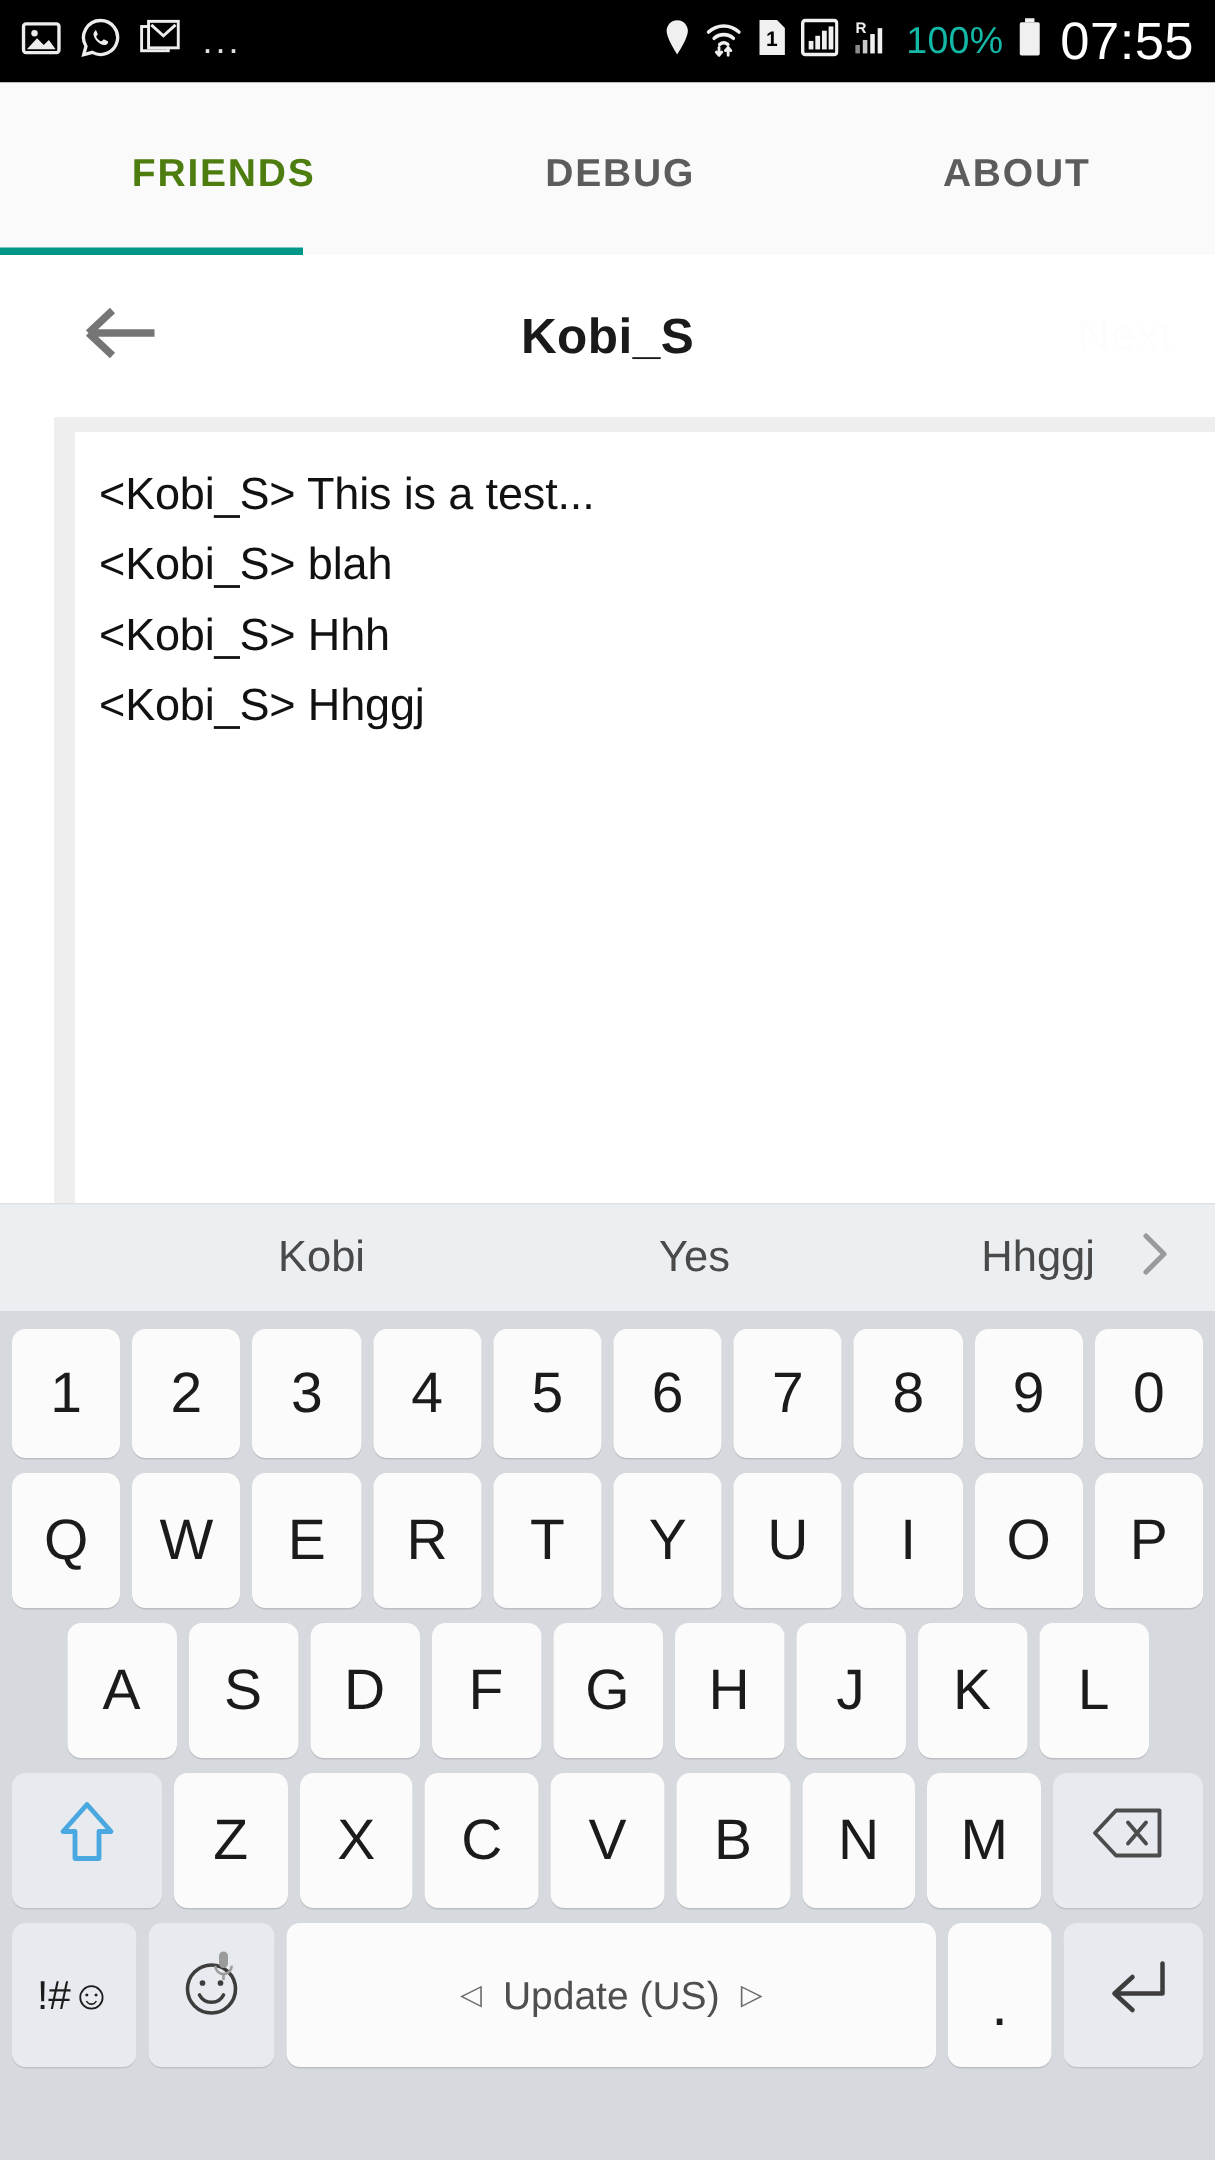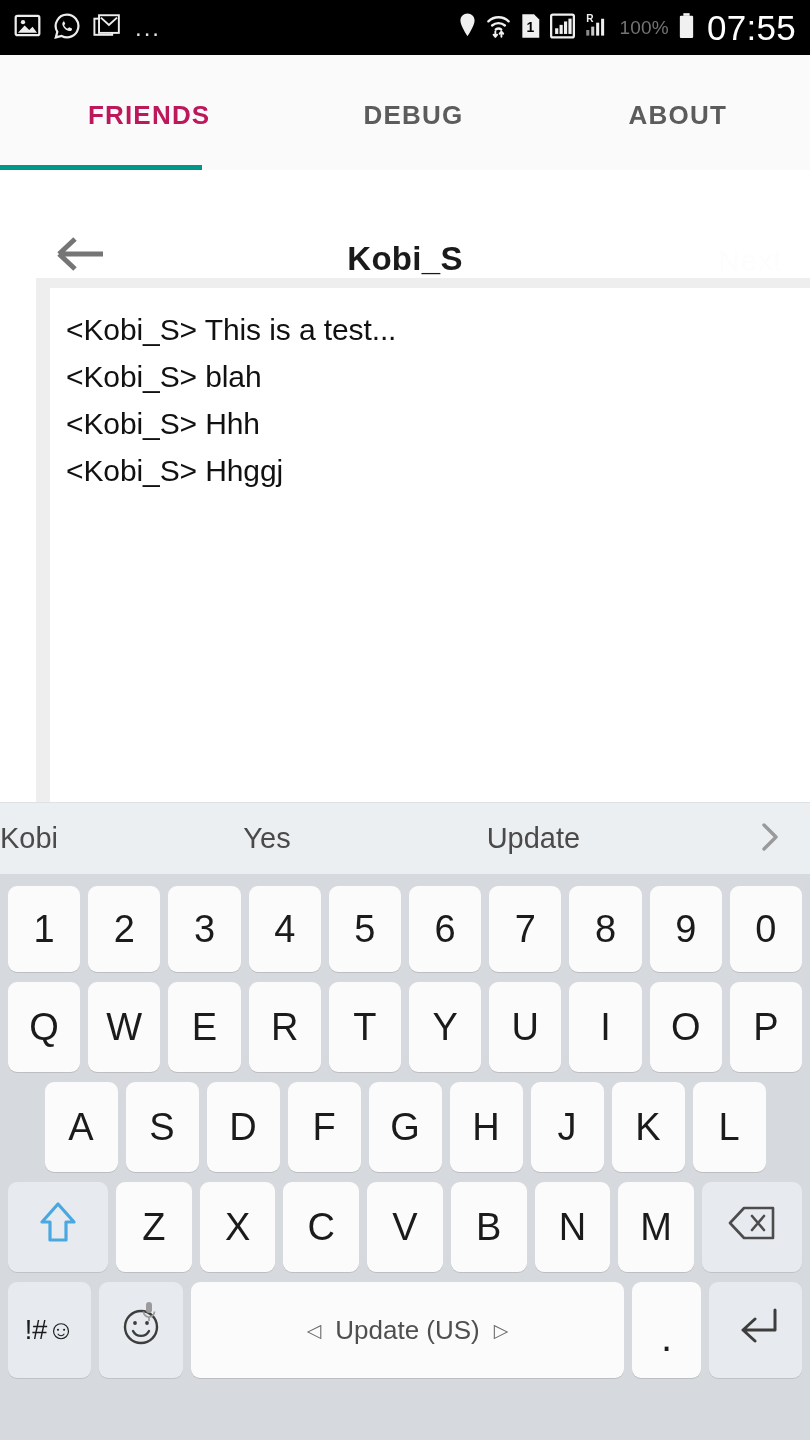--- a/index.html
+++ b/index.html
@@ -16,43 +16,43 @@
     height: 55px; background: #000000;
     display: flex; align-items: center; justify-content: space-between;
     padding: 0 14px; color: #e8e8e8;
   }
   .sb-left, .sb-right { display: flex; align-items: center; }
   .sb-left { gap: 12px; }
   .sb-right { gap: 9px; }
   .sb-ico { display: block; }
   .sb-dots { font-size: 24px; letter-spacing: 2px; line-height: 10px;
              color: #e0e0e0; margin-left: 2px; }
-  .sb-pct { font-size: 19px; letter-spacing: .2px; color: #737373; }
+  .sb-pct { font-size: 25px; letter-spacing: .2px; color: #14b8a6; }
   .sb-time { font-size: 35px; letter-spacing: .3px; color: #ffffff; margin-left: 3px; }
 
   
   .tabbar {
     position: relative; height: 115px; background: #fafafa;
     display: flex; align-items: center;
   }
   .tab {
     flex: 1; text-align: center; font-size: 26px; font-weight: bold;
     letter-spacing: 1.2px; color: #5c5c5c; padding-top: 6px;
     user-select: none;
   }
-  .tab.active { color: #be185d; padding-left: 17px; }
+  .tab.active { color: #4d7c0f; padding-left: 17px; }
   .tab-indicator {
     position: absolute; left: 0; bottom: 0; width: 202px; height: 5px;
     background: #009688;
   }
 
   
   .titlebar {
     position: relative; height: 108px; background: #ffffff;
-    display: flex; align-items: flex-end; padding-left: 24px;
+    display: flex; align-items: center; padding-left: 24px;
   }
   .back-btn {
     width: 110px; display: flex; align-items: center; justify-content: center;
   }
   .title-text {
     position: absolute; left: 0; right: 0; text-align: center;
     font-size: 33px; font-weight: bold; color: #1a1a1a; letter-spacing: .3px;
     pointer-events: none;
   }
   .next-btn {
@@ -73,21 +73,21 @@
     white-space: pre; letter-spacing: -.1px;
   }
 
   
   .suggestbar {
     position: relative; height: 72px; background: #eceff1;
     display: flex; align-items: center;
     border-top: 1px solid #dfe2e4;
   }
   .suggestion {
-    flex: 1; text-align: left; font-size: 29px; color: #4a4a4a;
+    flex: 1; text-align: right; font-size: 29px; color: #4a4a4a;
   }
   .suggest-more {
     width: 80px; display: flex; align-items: center; justify-content: center;
   }
 
   
   .keyboard {
     background: #d6d9dd; padding: 7px 4px 9px 4px; height: 566px;
   }
   .krow { display: flex; justify-content: center; align-items: stretch; }
@@ -222,21 +222,21 @@
       <div class="chat-line">&lt;Kobi_S&gt; This is a test...</div>
       <div class="chat-line">&lt;Kobi_S&gt; blah</div>
       <div class="chat-line">&lt;Kobi_S&gt; Hhh</div>
       <div class="chat-line">&lt;Kobi_S&gt; Hhggj</div>
     </div>
   </div>
 
   <div class="suggestbar">
     <div class="suggestion">Kobi</div>
     <div class="suggestion">Yes</div>
-    <div class="suggestion">Update</div>
+    <div class="suggestion">Hhggj</div>
     <div class="suggest-more">
       <span>
         <svg width="26" height="40" viewBox="0 0 26 40">
           <path d="M7 8 L19 20 L7 32" fill="none" stroke="#9a9a9a" stroke-width="3.4" stroke-linecap="round" stroke-linejoin="round"></path>
         </svg>
       </span>
     </div>
   </div>
 
   <div class="keyboard">

